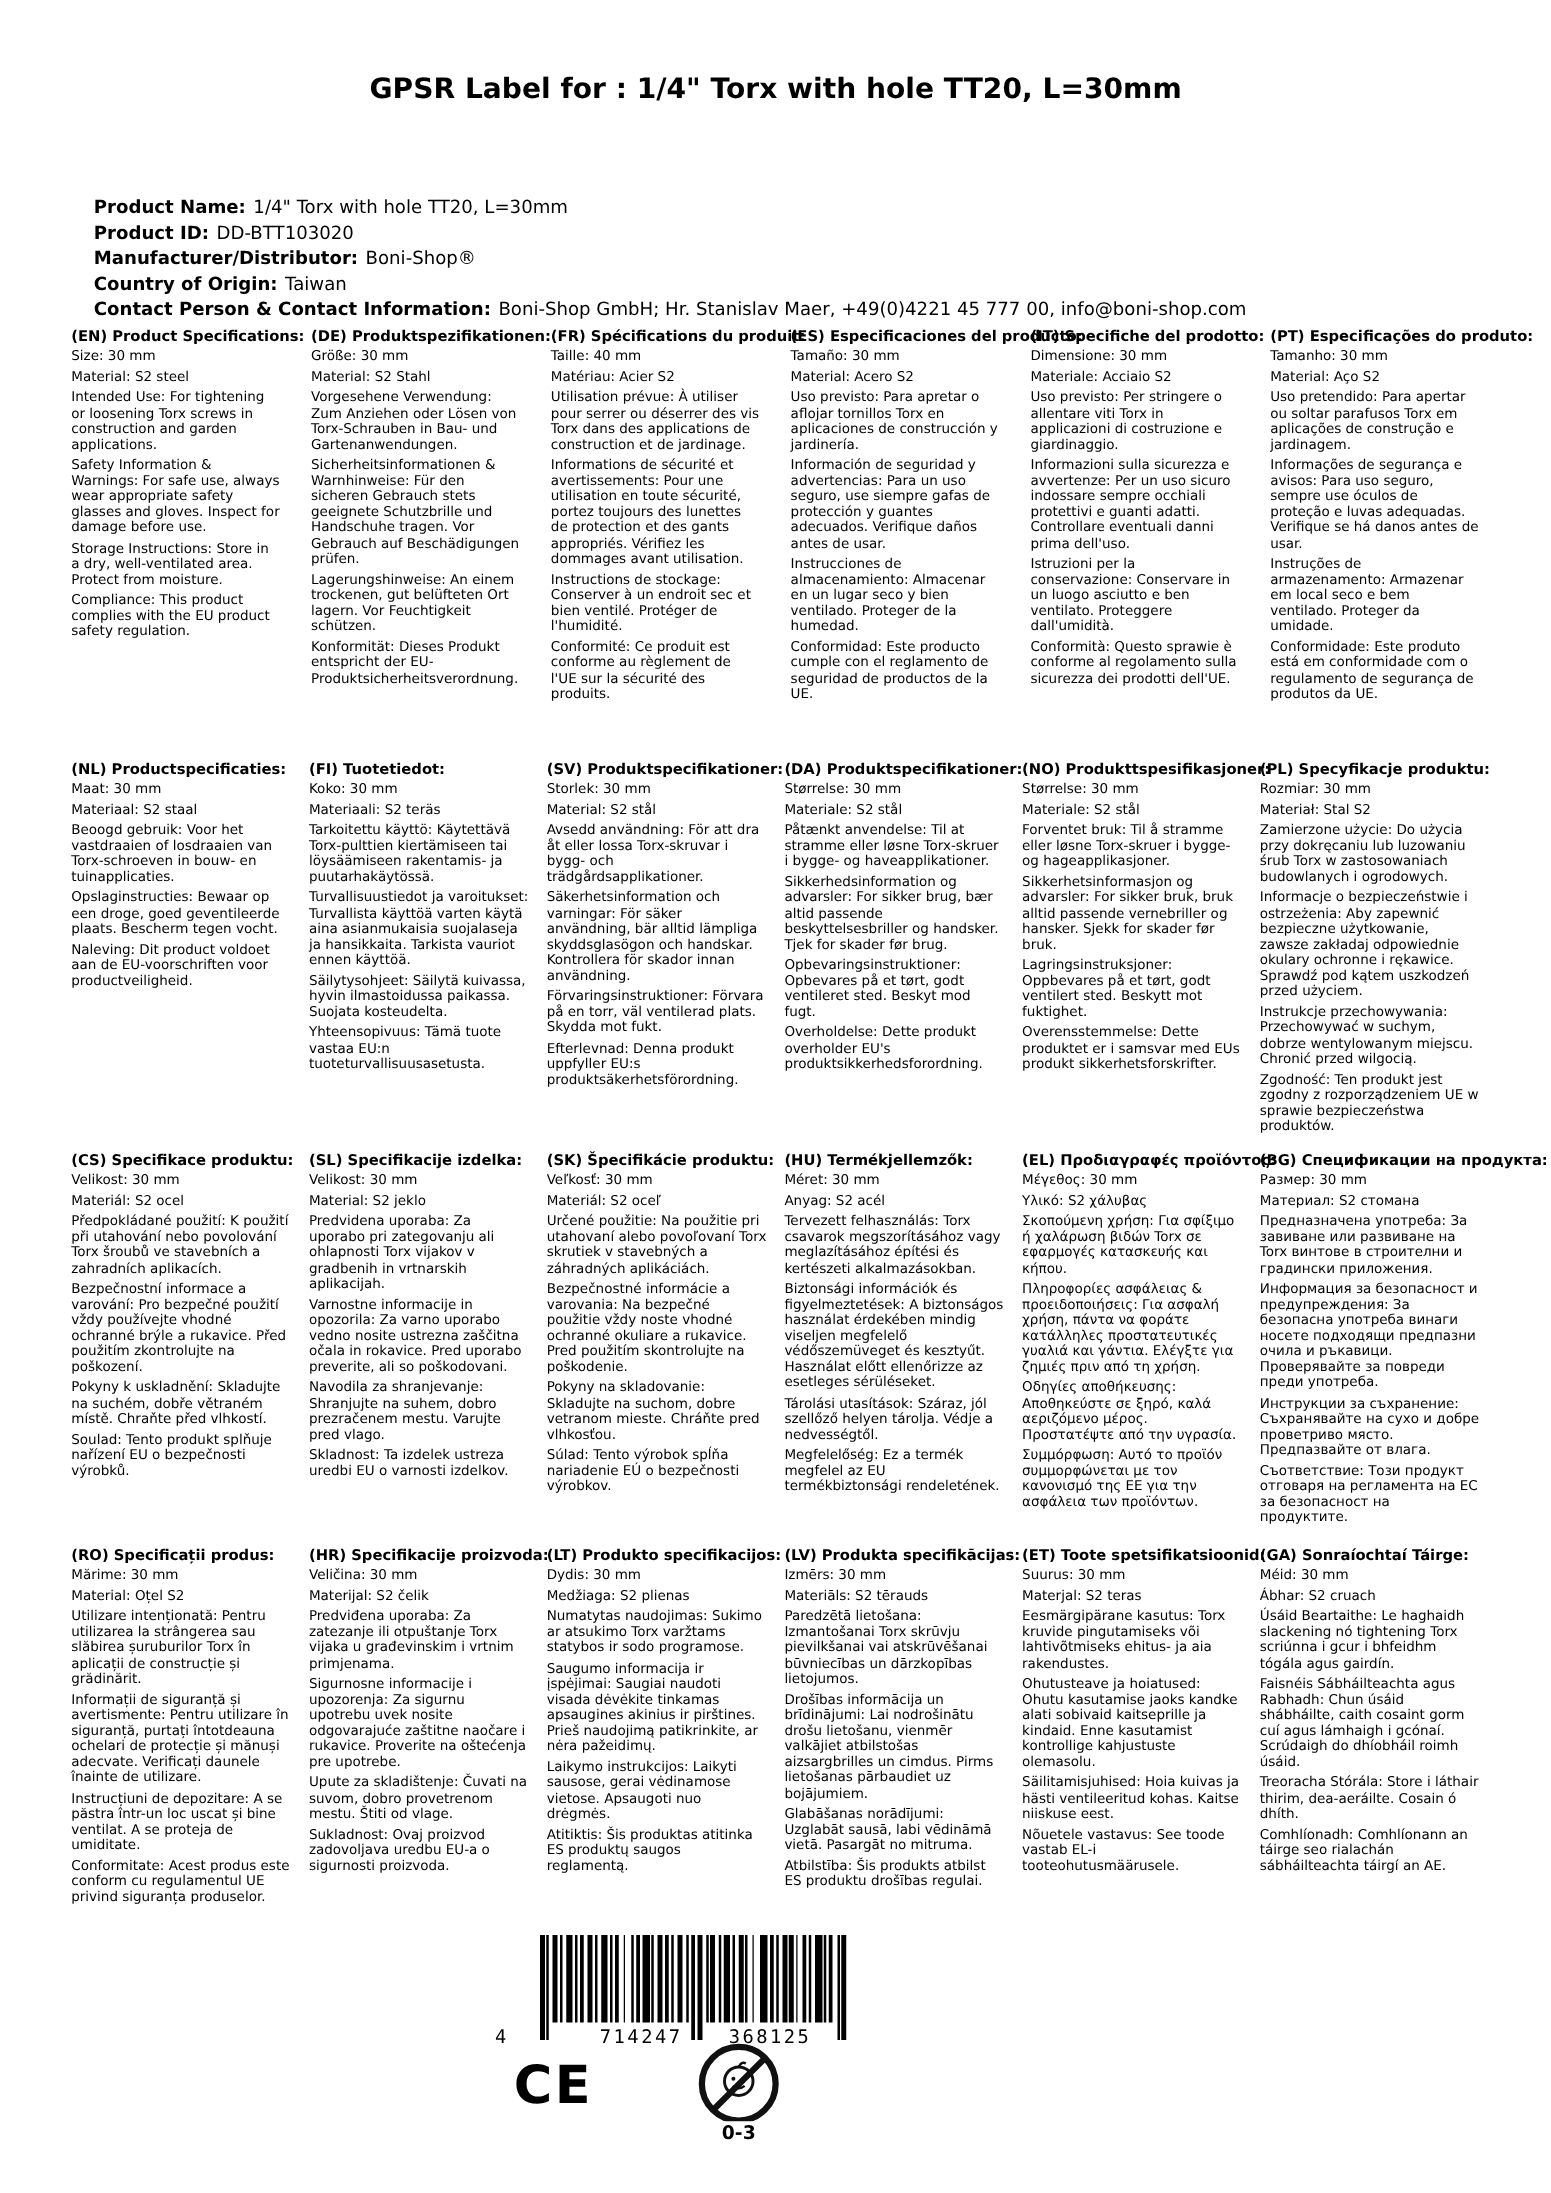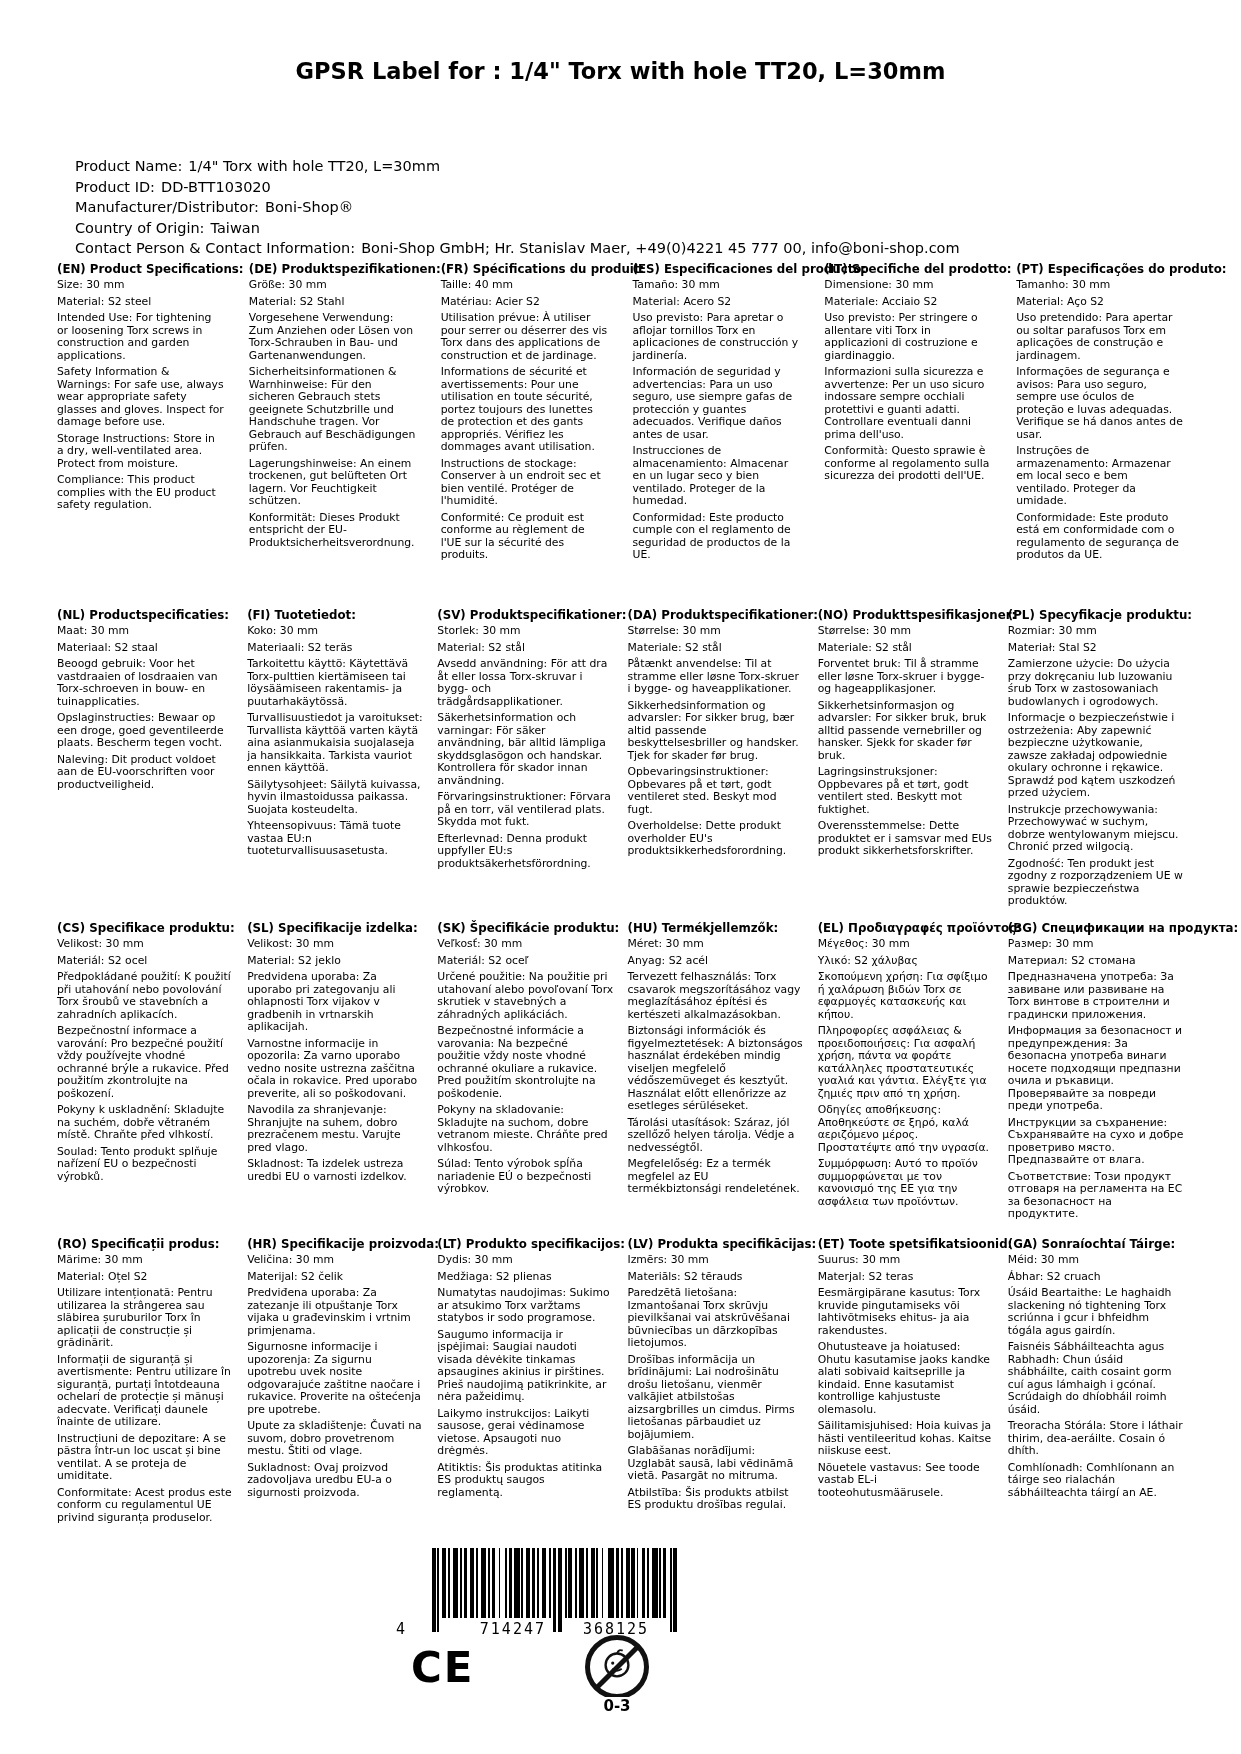--- a/index.html
+++ b/index.html
@@ -5,21 +5,21 @@
   * { margin:0; padding:0; box-sizing:border-box; }
   html,body { background:#ffffff; }
   body { width:1241px; height:1754px; font-family:"DejaVu Sans",sans-serif; color:#000; }
   .page { position:relative; width:1241px; height:1754px; background:#fff; overflow:hidden; }
 
   .title { position:absolute; top:58px; left:0; width:100%; text-align:center;
            font-size:22.5px; font-weight:bold; }
 
   .product-info { position:absolute; top:156px; left:75px; right:55px;
                   font-size:14.5px; line-height:20.5px; }
-  .pi-label { font-weight:normal; margin-right:6px; }
+  .pi-label { font-weight:bold; margin-right:6px; }
 
   .lang-grid { position:absolute; top:262px; left:57px; width:1127px; }
   .lang-row  { display:grid; grid-template-columns:repeat(6,minmax(0,1fr));
                column-gap:14px; align-items:start; }
   .block { min-width:0; }
   .block-head { font-weight:bold; font-size:11.8px; white-space:nowrap; margin-bottom:3px; }
   .block-p { font-size:10.8px; line-height:1.16; margin:0 0 4px 0; overflow-wrap:break-word; }
 
   .bottom { position:absolute; top:1548px; left:0; width:100%; height:200px; }
 
@@ -31,21 +31,21 @@
                font-family:"DejaVu Sans Mono",monospace; font-size:15px; }
   .bc-prefix { position:absolute; left:-36px; top:2px; }
   .bc-g1 { position:absolute; left:14px;  top:2px; width:100px; text-align:right;
            background:#fff; letter-spacing:2px; }
   .bc-g2 { position:absolute; left:134px; top:2px; width:100px; text-align:center;
            background:#fff; letter-spacing:2px; }
 
   .ce { position:absolute; left:411px; top:95px; font-size:42px; font-weight:bold;
         letter-spacing:2px; }
 
-  .age { position:absolute; left:585px; top:87px; width:64px; height:80px;text-align:right; }
+  .age { position:absolute; left:559px; top:87px; width:64px; height:80px;text-align:right; }
   .age-circle { position:absolute; top:0; left:0; width:64px; height:64px;
                 border:5px solid #111; border-radius:50%; }
   .age-face { position:absolute; left:13px; top:10px; width:38px; height:38px; }
   .age-slash { position:absolute; left:29.5px; top:4px; width:5px; height:56px;
                background:#111; transform:rotate(45deg); }
   .age-text { position:absolute; left:50%; transform:translateX(-50%); bottom:0;
               background:#fff; font-weight:bold; font-size:15px; padding:0 2px; }
 </style>
 </head>
 <body>
@@ -117,20 +117,21 @@
           <p class="block-p">Instrucciones de almacenamiento: Almacenar en un lugar seco y bien ventilado. Proteger de la humedad.</p>
           <p class="block-p">Conformidad: Este producto cumple con el reglamento de seguridad de productos de la UE.</p>
         </div>
 
   <div class="block">
     <div class="block-head">(IT) Specifiche del prodotto:</div>
   <p class="block-p">Dimensione: 30 mm</p>
           <p class="block-p">Materiale: Acciaio S2</p>
           <p class="block-p">Uso previsto: Per stringere o allentare viti Torx in applicazioni di costruzione e giardinaggio.</p>
           <p class="block-p">Informazioni sulla sicurezza e avvertenze: Per un uso sicuro indossare sempre occhiali protettivi e guanti adatti. Controllare eventuali danni prima dell'uso.</p>
+          <p class="block-p">Istruzioni per la conservazione: Conservare in un luogo asciutto e ben ventilato. Proteggere dall'umidità.</p>
           <p class="block-p">Conformità: Questo sprawie è conforme al regolamento sulla sicurezza dei prodotti dell'UE.</p>
         </div>
 
   <div class="block">
     <div class="block-head">(PT) Especificações do produto:</div>
   <p class="block-p">Tamanho: 30 mm</p>
           <p class="block-p">Material: Aço S2</p>
           <p class="block-p">Uso pretendido: Para apertar ou soltar parafusos Torx em aplicações de construção e jardinagem.</p>
           <p class="block-p">Informações de segurança e avisos: Para uso seguro, sempre use óculos de proteção e luvas adequadas. Verifique se há danos antes de usar.</p>
           <p class="block-p">Instruções de armazenamento: Armazenar em local seco e bem ventilado. Proteger da umidade.</p>

